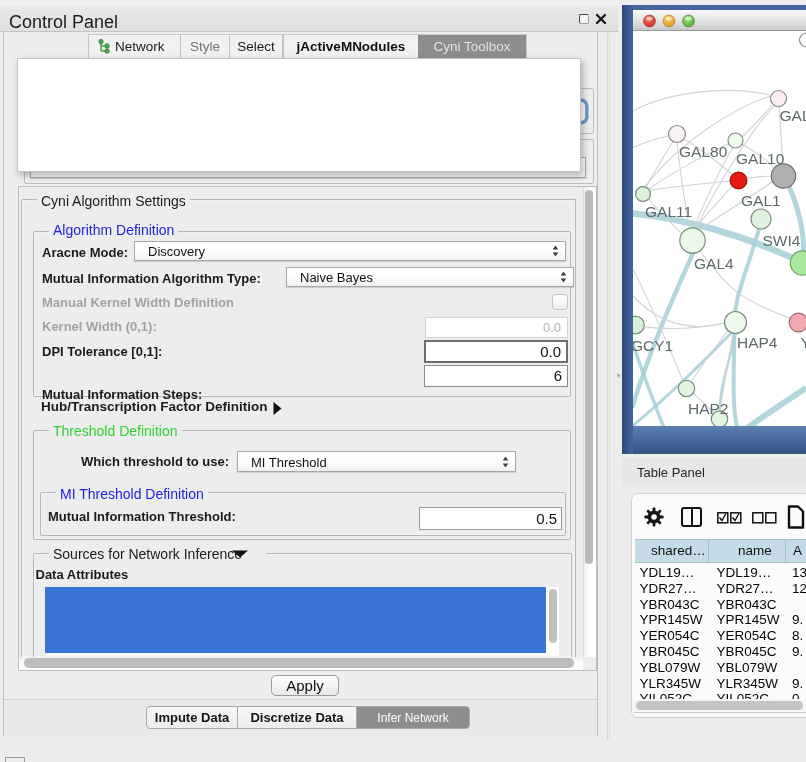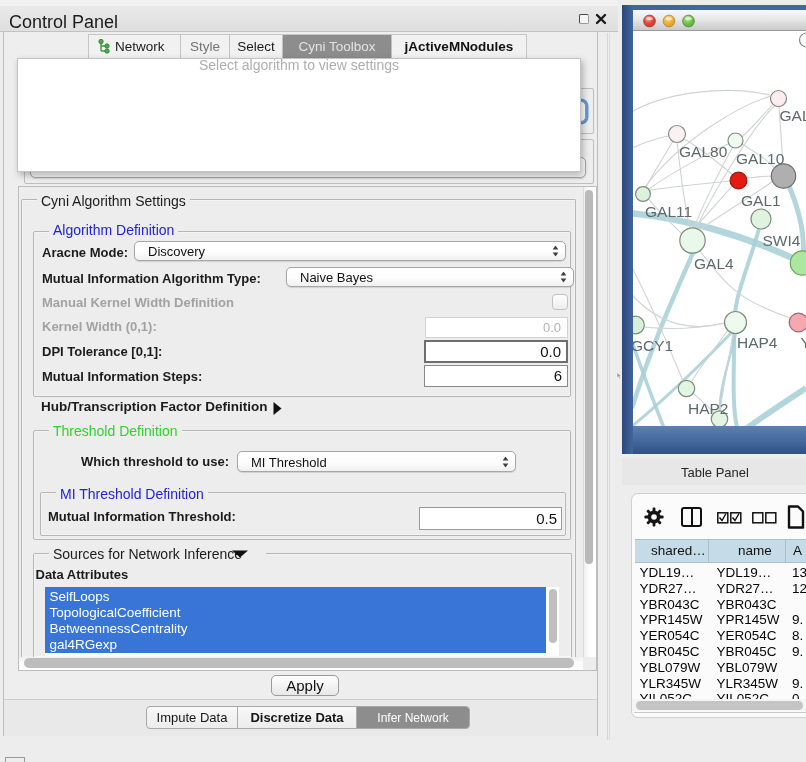--- a/index.html
+++ b/index.html
@@ -1,21 +1,21 @@
 <!DOCTYPE html>
 <html><head>
 <meta charset="utf-8">
 <style>
 * { margin:0; padding:0; box-sizing:border-box; }
 html,body { width:806px; height:762px; overflow:hidden; }
 body { position:relative; background:#EDEDED; font-family:"Liberation Sans", sans-serif; }
 .abs { position:absolute; }
 .lbl { font-size:13px; font-weight:bold; color:#1B1B1B; white-space:nowrap; }
 .glbl { font-size:13px; font-weight:bold; color:#A2A2A2; white-space:nowrap; }
-.combo { position:absolute; background:linear-gradient(180deg,#FFFFFF 0%,#FDFDFD 55%,#F0F0F0 100%); border:1px solid #A6A6A6; border-radius:5px; box-shadow:0 1px 1px rgba(0,0,0,0.12); }
+.combo { position:absolute; background:linear-gradient(180deg,#FFFFFF 0%,#FDFDFD 55%,#F0F0F0 100%); border:1px solid #A6A6A6; border-radius:0; box-shadow:0 1px 1px rgba(0,0,0,0.12); }
 .combo .ctext { position:absolute; left:13px; top:50%; transform:translateY(-50%); font-size:13px; color:#111; white-space:nowrap; }
 .stepper { position:absolute; right:6px; top:50%; transform:translateY(-50%); width:7px; height:11px; }
 .field { position:absolute; background:#fff; text-align:right; font-size:15px; color:#111; }
 .gbox { position:absolute; border:1px solid #B6B6B6; border-radius:2px; box-shadow:inset 0 0 0 0.5px rgba(255,255,255,0.7); }
 .gtitle { position:absolute; background:#EDEDED; padding:0 4px; font-size:14px; white-space:nowrap;margin-left:12px; }
 </style>
 </head>
 <body>
 
 <div class="abs" style="left:0;top:0;width:2px;height:9px;background:#6A6A6A;"></div>
@@ -36,22 +36,22 @@
     <svg width="13" height="15" viewBox="0 0 13 15" style="margin-right:5px;">
       <path d="M4 3 L4 12 M4 7 L9 7 M4 12 L9 12" stroke="#3E9E3E" stroke-width="1.4" fill="none"></path>
       <circle cx="4" cy="2.5" r="2.2" fill="#49B049" stroke="#2E7A2E" stroke-width="0.8"></circle>
       <circle cx="10" cy="7" r="2.2" fill="#49B049" stroke="#2E7A2E" stroke-width="0.8"></circle>
       <circle cx="10" cy="12" r="2.2" fill="#49B049" stroke="#2E7A2E" stroke-width="0.8"></circle>
     </svg>
     <span style="font-size:13.5px;color:#1A1A1A;">Network</span>
   </div>
   <div style="width:49px;display:flex;align-items:center;justify-content:center;border-right:1px solid #C2C2C2;font-size:13.5px;color:#737373;">Style</div>
   <div style="width:53px;display:flex;align-items:center;justify-content:center;border-right:1px solid #C2C2C2;font-size:13.5px;color:#1A1A1A;">Select</div>
+  <div style="flex:1;display:flex;align-items:center;justify-content:center;border-left:1px solid #C2C2C2;font-size:13.5px;font-weight:bold;color:#111;">jActiveMNodules</div>
   <div style="width:108px;display:flex;align-items:center;justify-content:center;background:#8D8D8D;font-size:13.5px;color:#E2E2E2;">Cyni Toolbox</div>
-  <div style="flex:1;display:flex;align-items:center;justify-content:center;border-left:1px solid #C2C2C2;font-size:13.5px;font-weight:bold;color:#111;">jActiveMNodules</div>
 </div>
 
 <div class="abs" style="left:24px;top:88px;width:570px;height:46px;border:1px solid #BEBEBE;border-radius:2px;"></div>
 <div class="abs" style="left:30px;top:101px;width:556px;height:21px;background:#fff;border:1px solid #9A9A9A;border-radius:5px;box-shadow:0 0 0 2.5px #5F99D8;"></div>
 <div class="abs" style="left:24px;top:139px;width:570px;height:45px;border:1px solid #BEBEBE;border-radius:2px;"></div>
 <div class="combo" style="left:30px;top:157px;width:556px;height:21px;"></div>
 
 <div class="abs" style="left:18px;top:186px;width:579px;height:485px;border:1px solid #BDBDBD;background:#EDEDED;"></div>
 
 <div class="abs" style="left:583px;top:187px;width:13px;height:470px;background:linear-gradient(90deg,#EFEFEF,#FCFCFC 40%,#FFFFFF);border-left:1px solid #DADADA;"></div>
@@ -86,21 +86,21 @@
 
 <div class="glbl abs" style="left:42px;top:295px;">Manual Kernel Width Definition</div>
 <div class="abs" style="left:552px;top:294px;width:16px;height:16px;background:linear-gradient(180deg,#FEFEFE,#EDEDED);border:1px solid #C2C2C2;border-radius:4px;"></div>
 
 <div class="glbl abs" style="left:42px;top:319px;">Kernel Width (0,1):</div>
 <div class="field" style="left:425px;top:317px;width:143px;height:21px;border:1px solid #D2D2D2;font-size:13px;color:#B2B2B2;line-height:19px;padding-right:6px;">0.0</div>
 
 <div class="lbl abs" style="left:42px;top:344px;">DPI Tolerance [0,1]:</div>
 <div class="field" style="left:424px;top:340px;width:144px;height:23px;border:2px solid #6E6E6E;line-height:19px;padding-right:5px;">0.0</div>
 
-<div class="lbl abs" style="left:42px;top:369px;">Mutual Information Steps:</div>
+<div class="lbl abs" style="left:42px;top:387px;">Mutual Information Steps:</div>
 <div class="field" style="left:424px;top:365px;width:144px;height:22px;border:1px solid #8A8A8A;line-height:20px;padding-right:5px;">6</div>
 
 <div class="lbl abs" style="left:41px;top:399px;font-size:13.5px;">Hub/Transcription Factor Definition</div>
 <svg class="abs" style="left:273px;top:402px;" width="9" height="13" viewBox="0 0 9 13">
     <path d="M0.5 0 L8.5 6.5 L0.5 13 Z" fill="#111"></path>
   </svg>
 
 <div class="gbox" style="left:33px;top:430px;width:538px;height:110px;"></div>
 <div class="gtitle" style="left:37px;top:423px;color:#30D230;">Threshold Definition</div>
 
@@ -121,32 +121,30 @@
 
 <div class="gbox" style="left:33px;top:553px;width:539px;height:104px;border-bottom:none;border-radius:2px 2px 0 0;"></div>
 <div class="gtitle" style="left:37px;top:546px;color:#1B1B1B;padding-right:24px;">Sources for Network Inference</div>
 <svg class="abs" style="left:232px;top:550px;" width="16" height="8" viewBox="0 0 16 8">
     <path d="M0 0.5 L16 0.5 L8 7.5 Z" fill="#111"></path>
   </svg>
 
 <div class="lbl abs" style="left:35.5px;top:566.5px;">Data Attributes</div>
 <div class="abs" style="left:45px;top:587px;width:514px;height:69px;background:#fff;">
   <div class="abs" style="left:0;top:0;width:501px;height:66px;background:#3875D7;"></div>
-  <div class="abs" style="left:4.5px;top:2px;font-size:13.5px;color:#fff;line-height:16.1px;white-space:nowrap;">SelfLoops<br>TopologicalCoefficient<br>BetweennessCentrality<br>gal4RGexp</div>
   <div class="abs" style="left:504px;top:2px;width:8px;height:54px;background:#BFBFBF;border-radius:4px;"></div>
 </div>
 
 <div class="abs" style="left:17px;top:58px;width:564px;height:114px;background:#FFFFFF;border:1px solid #C4C4C4;box-shadow:2px 3px 7px rgba(0,0,0,0.28);">
-  <div style="text-align:center;font-size:14px;color:#AEAEAE;margin-top:0;height:14.5px;line-height:13px;">Select algorithm to view settings</div>
 </div>
 
 <div class="abs" style="left:271px;top:675px;width:68px;height:21px;background:linear-gradient(180deg,#FFFFFF,#F2F2F2 55%,#E8E8E8);border:1px solid #9A9A9A;border-radius:5px;text-align:center;line-height:19px;font-size:15px;color:#111;">Apply</div>
 <div class="abs" style="left:4px;top:699px;width:593px;height:37px;background:#E9E9E9;border-top:1px solid #CFCFCF;"></div>
 <div class="abs" style="left:146px;top:706px;width:324px;height:23px;border:1px solid #A8A8A8;border-radius:4px;background:linear-gradient(180deg,#F8F8F8,#ECECEC);display:flex;overflow:hidden;">
-  <div style="width:91px;display:flex;align-items:center;justify-content:center;border-right:1px solid #ABABAB;font-size:13px;font-weight:normal;color:#151515;">Impute Data</div>
+  <div style="width:91px;display:flex;align-items:center;justify-content:center;border-right:1px solid #ABABAB;font-size:13px;font-weight:bold;color:#151515;">Impute Data</div>
   <div style="width:119px;display:flex;align-items:center;justify-content:center;border-right:1px solid #ABABAB;font-size:13px;font-weight:bold;color:#151515;">Discretize Data</div>
   <div style="flex:1;display:flex;align-items:center;justify-content:center;background:#8D8D8D;font-size:12px;color:#FFFFFF;">Infer Network</div>
 </div>
 
 <div class="abs" style="left:607px;top:33px;width:1px;height:707px;background:#D6D6D6;"></div>
 <div class="abs" style="left:609px;top:33px;width:1px;height:707px;background:#DDDDDD;"></div>
 
 <svg class="abs" style="left:616px;top:372px;" width="7" height="8" viewBox="0 0 7 8">
     <path d="M1 0.5 L1 6 L2.5 4.7 L3.5 7 L4.6 6.5 L3.6 4.3 L5.6 4.2 Z" fill="#9A9A9A" stroke="#FFFFFF" stroke-width="0.5"></path>
   </svg>
@@ -245,21 +243,21 @@
     <text x="694" y="268.5">GAL4</text>
     <text x="631" y="351">GCY1</text>
     <text x="737" y="347.5">HAP4</text>
     <text x="800.5" y="348">Y</text>
     <text x="688" y="413.5">HAP2</text>
   </g>
 </svg>
 </div>
 
 <div class="abs" style="left:622px;top:458px;width:184px;height:27px;background:#E7E7E7;"></div>
-<div class="abs" style="left:637px;top:465px;font-size:13px;color:#262626;margin-left:44px;">Table Panel</div>
+<div class="abs" style="left:637px;top:465px;font-size:13px;color:#262626;">Table Panel</div>
 <div class="abs" style="left:631px;top:493px;width:181px;height:225px;background:#FBFBFB;border:1px solid #CFCFCF;border-radius:7px;overflow:hidden;">
 
   <svg class="abs" style="left:12px;top:13px;" width="20" height="20" viewBox="0 0 20 20">
     <g fill="#151515">
       <rect x="8.6" y="0.4" width="2.8" height="5.2" rx="1"></rect>
       <rect x="8.6" y="0.4" width="2.8" height="5.2" rx="1" transform="rotate(45 10 10)"></rect>
       <rect x="8.6" y="0.4" width="2.8" height="5.2" rx="1" transform="rotate(90 10 10)"></rect>
       <rect x="8.6" y="0.4" width="2.8" height="5.2" rx="1" transform="rotate(135 10 10)"></rect>
       <rect x="8.6" y="0.4" width="2.8" height="5.2" rx="1" transform="rotate(180 10 10)"></rect>
       <rect x="8.6" y="0.4" width="2.8" height="5.2" rx="1" transform="rotate(225 10 10)"></rect>

